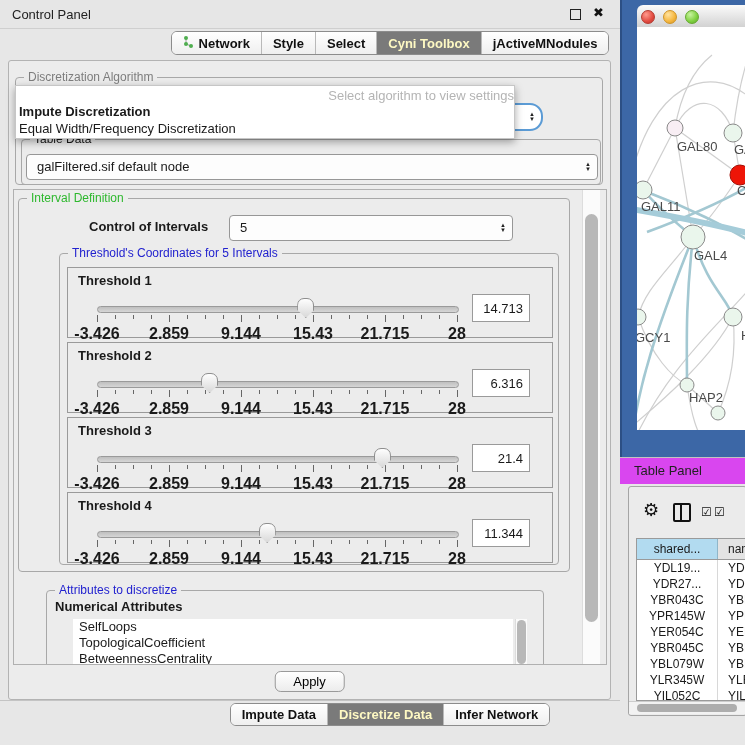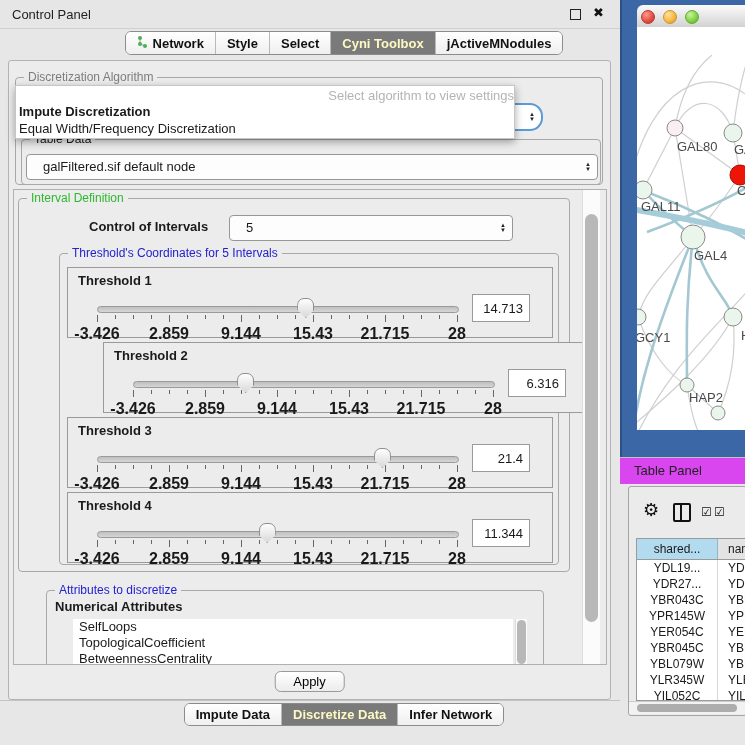--- a/index.html
+++ b/index.html
@@ -4,32 +4,32 @@
 <style>
   html,body{margin:0;padding:0;}
   body{width:745px;height:745px;overflow:hidden;position:relative;background:#e7e7e7;
        font-family:"Liberation Sans","DejaVu Sans",sans-serif;color:#1a1a1a;}
   .abs{position:absolute;}
   
   #titlebar{left:0;top:0;width:620px;height:28px;background:#e6e6e6;border-bottom:1px solid #cfcfcf;}
   #titlebar .title{position:absolute;left:12px;top:7px;font-size:13px;color:#222;}
   #float-btn{position:absolute;left:570px;top:9px;width:9px;height:9px;border:1.5px solid #222;background:transparent;}
   #close-btn{position:absolute;left:593px;top:5px;font-size:13px;font-weight:bold;color:#111;}
-  .segwrap{width:688px;display:flex;justify-content:center;}
+  .segwrap{width:688px;display:flex;justify-content:center;padding-left:46px;}
   #tabbar{left:0;top:31px;}
   .seg{display:inline-flex;border:1px solid #8c8c8c;border-radius:6px;overflow:hidden;background:#fff;}
   .seg .tab{padding:3px 11px;font-size:13px;font-weight:bold;border-right:1px solid #b9b9b9;
             background:linear-gradient(#ffffff,#efefef);color:#111;display:flex;align-items:center;gap:5px;white-space:nowrap;}
   .seg .tab:last-child{border-right:none;}
   .seg .tab.active{background:var(--active-tab,#7a7a7a);color:#fef9c3;}
   #content-panel{left:8px;top:60px;width:601px;height:638px;background:#ececec;border:1px solid #b3b3b3;border-radius:3px;}
   .group{position:absolute;border:1px solid #a8a8a8;border-radius:4px;}
   .group>.gtitle{position:absolute;top:-8px;left:8px;background:#ececec;padding:0 4px;font-size:12px;white-space:nowrap;}
   .combo{position:absolute;background:#fdfdfd;border:1px solid #979797;border-radius:4px;font-size:13px;}
-  .combo .val{position:absolute;left:16px;top:4px;}
+  .combo .val{position:absolute;left:10px;top:4px;}
   .updown{position:absolute;right:6px;top:50%;transform:translateY(-50%);display:flex;flex-direction:column;align-items:center;}
   .updown span{font-size:6px;line-height:5px;color:#222;}
   
   #algo-popup{left:6px;top:24px;width:498px;height:52px;background:#fff;border:1px solid #c6c6c6;
               box-shadow:0 3px 8px rgba(0,0,0,.35);z-index:10;}
   #algo-popup .hint{height:15px;text-align:right;font-size:13px;color:#b4b4b4;padding-top:2px;}
   #algo-popup .opt{height:16px;font-size:13px;padding:1px 0 0 3px;white-space:nowrap;}
   #algo-popup .opt.hl{font-weight:bold;}
   #algo-combo{left:14px;top:42px;width:516px;height:24px;border:2.5px solid var(--focus,#5b9bd5);border-radius:13px;background:#fff;z-index:5;}
   
@@ -196,21 +196,21 @@
                 <div class="ticklabel" style="left: 291px;">21.715</div>
                 <div class="tick" style="left: 309px; top: 19px; height: 4px;"></div>
                 <div class="tick" style="left: 327px; top: 19px; height: 4px;"></div>
                 <div class="tick" style="left: 345px; top: 19px; height: 4px;"></div>
                 <div class="tick" style="left: 363px; top: 19px; height: 7px;"></div>
                 <div class="ticklabel" style="left: 363px;">28</div>
                 <div class="thumb" style="left: 203.291px;"></div>
               </div>
               <div class="valuebox">14.713</div>
             </div>
-            <div class="tpanel" style="left: 7px; top: 88px; width: 484px; height: 69px; margin-left: 36px;">
+            <div class="tpanel" style="left: 7px; top: 88px; width: 484px; height: 69px;">
               <span class="tlabel">Threshold 2</span>
               <div class="sliderzone">
                 <div class="track"></div>
                 <div class="tick" style="left: 3px; top: 19px; height: 7px;"></div>
                 <div class="ticklabel" style="left: 3px;">-3.426</div>
                 <div class="tick" style="left: 21px; top: 19px; height: 4px;"></div>
                 <div class="tick" style="left: 39px; top: 19px; height: 4px;"></div>
                 <div class="tick" style="left: 57px; top: 19px; height: 4px;"></div>
                 <div class="tick" style="left: 75px; top: 19px; height: 7px;"></div>
                 <div class="ticklabel" style="left: 75px;">2.859</div>

